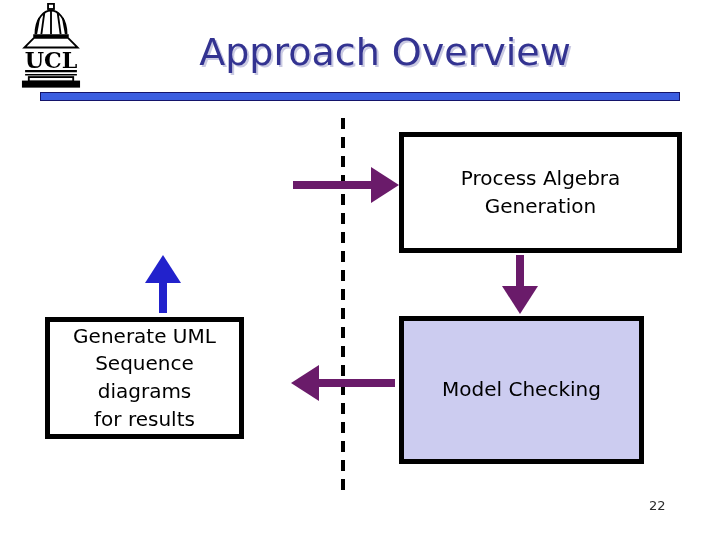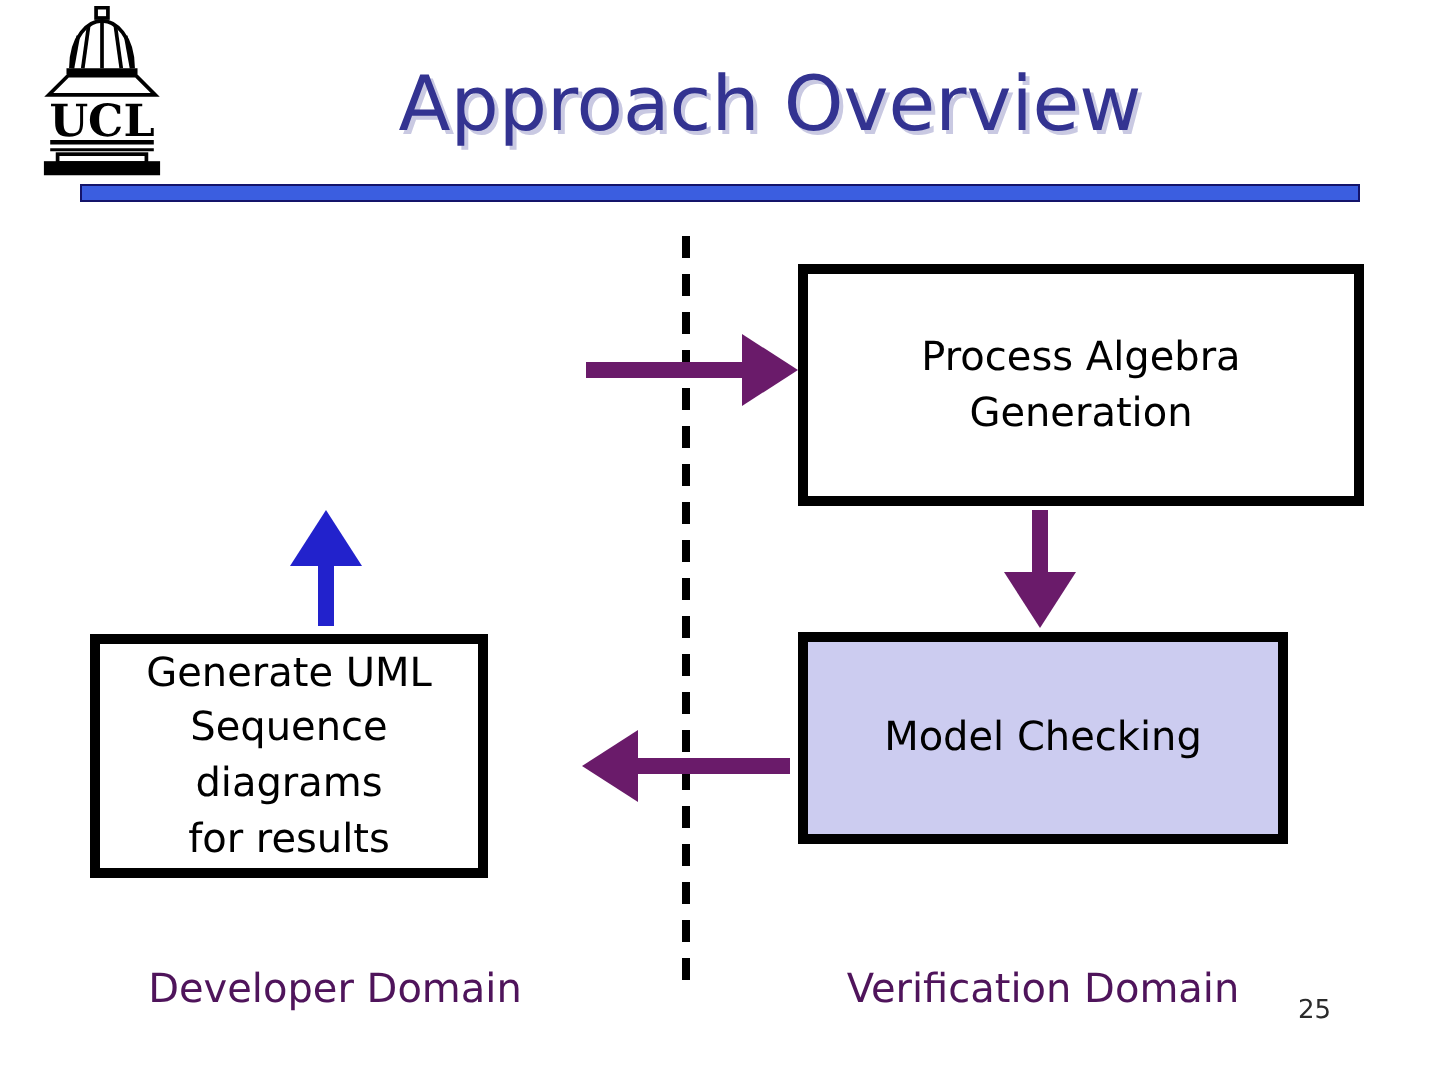--- a/index.html
+++ b/index.html
@@ -40,21 +40,21 @@
     border:5px solid var(--box-border);
     display:flex;align-items:center;justify-content:center;
     text-align:center;
     font-size:20px;line-height:1.38;color:#000000;
     white-space:pre-line;
     box-sizing:border-box;
   }
   .box-stereotype{left:45px;top:129px;width:245px;height:124px;}
   .box-process{left:399px;top:132px;width:283px;height:121px;}
   .box-generate{left:45px;top:317px;width:199px;height:122px;}
-  .box-model{left:399px;top:316px;width:245px;height:106px;background:var(--model-box-bg);}
+  .box-model{left:399px;top:316px;width:245px;height:148px;background:var(--model-box-bg);}
   .arrow-layer{position:absolute;left:0;top:0;width:720px;height:540px;pointer-events:none;}
   .domain-label{
     position:absolute;top:482px;
     text-align:center;
     font-size:20px;color:var(--domain-purple);
   }
   .domain-left{left:45px;width:245px;}
   .domain-right{left:399px;width:245px;}
   .page-number{
     position:absolute;left:649px;top:498px;
@@ -122,18 +122,16 @@
       <rect x="317" y="379" width="78" height="8"></rect>
       <polygon points="319,365 291,383 319,401"></polygon>
     </g>
 
     <g fill="var(--arrow-blue)">
       <rect x="159" y="279" width="8" height="34"></rect>
       <polygon points="145,283 163,255 181,283"></polygon>
     </g>
   </svg>
 
-  <div class="domain-label domain-left">Developer Domain</div>
-  <div class="domain-label domain-right">Verification Domain</div>
 
-  <div class="page-number">25</div>
+  <div class="page-number">22</div>
 
 </div>
 
 </body></html>

